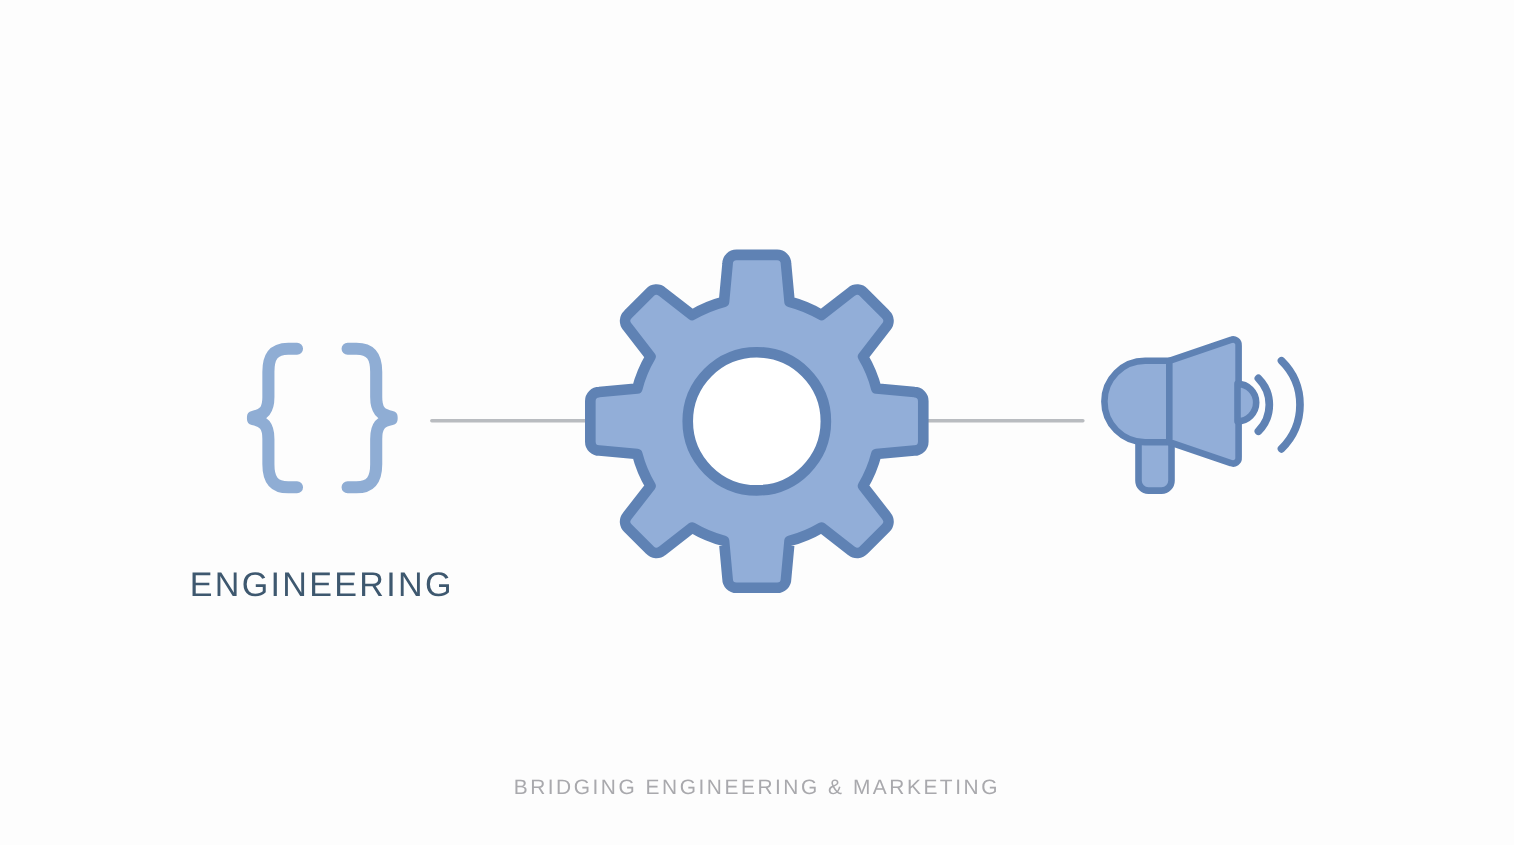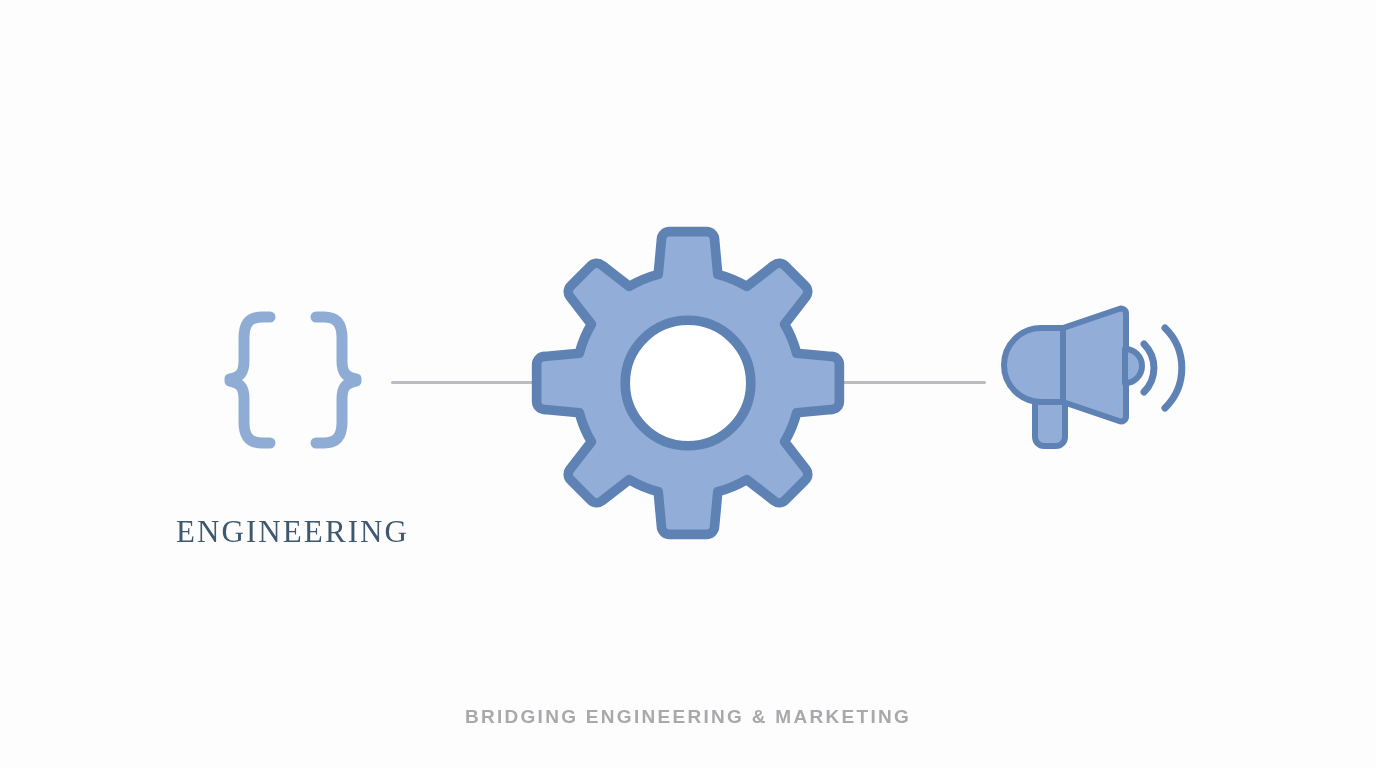--- a/index.html
+++ b/index.html
@@ -33,21 +33,20 @@
   }
   .connector-left  { left: 391px; top: 381px; width: 148px; }
   .connector-right { left: 838px; top: 381px; width: 148px; }
 
   
   .node {
     position: absolute;
     display: flex;
     flex-direction: column;
     align-items: center;
-    font-family: Liberation Serif, serif;
   }
   .node-engineering { left: 120px; top: 300px; width: 345px; }
   .node-marketing   { left: 940px; top: 300px; width: 325px; }
 
   .node-icon {
     display: block;
     height: 160px;
     display: flex;
     align-items: center;
     justify-content: center;
@@ -73,21 +72,21 @@
   }
 
   
   .caption {
     position: absolute;
     left: 0;
     right: 0;
     top: 707px;
     text-align: center;
     font-size: 19px;
-    font-weight: 700;
+    font-weight: 400;
     letter-spacing: 2.3px;
     color: #a9a9ad;
     white-space: nowrap;
     line-height: 1;
   }
 
   svg { display: block; overflow: visible; }
 </style>
 </head>
 <body>

